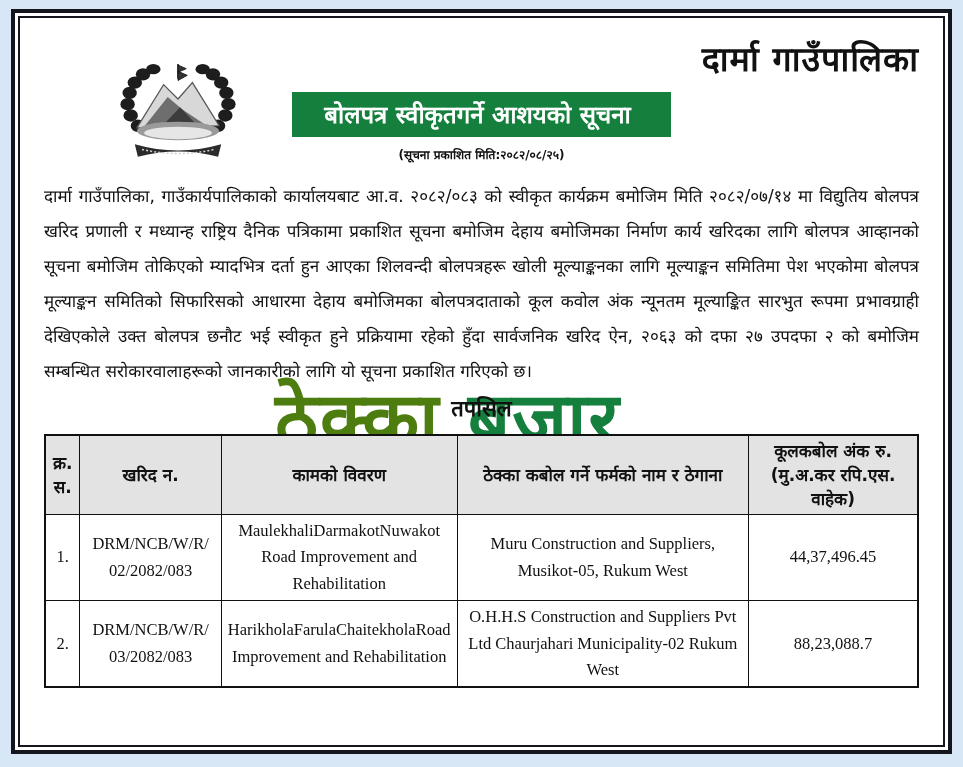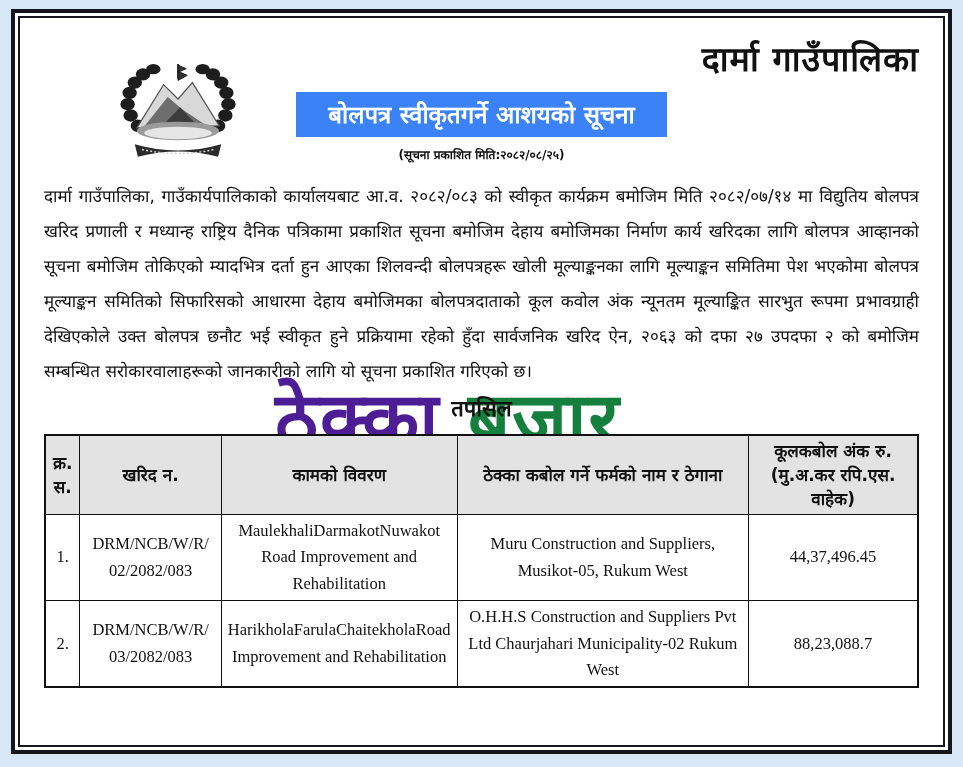--- a/index.html
+++ b/index.html
@@ -29,41 +29,41 @@
   .watermark {
     position: absolute;
     left: 255px; top: 348px;
     font-size: 74px;
     font-weight: 700;
     letter-spacing: 2px;
     white-space: nowrap;
     z-index: 0;
     user-select: none;
   }
-  .wm-1 { color: #4c1d95; }
+  .wm-1 { color: #4d7c0f; }
   .wm-2 { color: #15803d; }
   .wm-dot { color: #ec958d; font-size: 40px; }
   .content { position: relative; z-index: 1; }
 
   .header { text-align: right; position: relative; margin-top: 12px; }
   .logo {
     position: absolute; left: 72px; top: 24px;
     width: 124px; height: 108px;
   }
   .title1 { font-size: 34px; font-weight: 700; line-height: 42px; letter-spacing: 1px; }
   .title2 { font-size: 43px; font-weight: 700; line-height: 52px; letter-spacing: 1px; }
   .addr   { font-size: 21px; font-weight: 700; line-height: 27px; }
   .addr-wrap { margin-top: 5px; }
 
   .banner-wrap { text-align: center; margin-top: 12px; }
   .banner {
     display: inline-block;
-    background: #3b82f6; color: #ffffff;
+    background: #15803d; color: #ffffff;
     font-size: 24px; font-weight: 700;
-    padding: 5px 32px 7px 32px;
+    padding: 5px 40px 7px 32px;
   }
   .date-line { text-align: center; font-weight: 700; font-size: 12px; margin-top: 9px; }
 
   .body-par {
     margin-top: 16px;
     font-size: 17px;
     line-height: 35px;
     text-align: justify;
   }
   .tapsil { text-align: center; font-weight: 700; font-size: 22px; margin: 3px 0 12px 0; }

